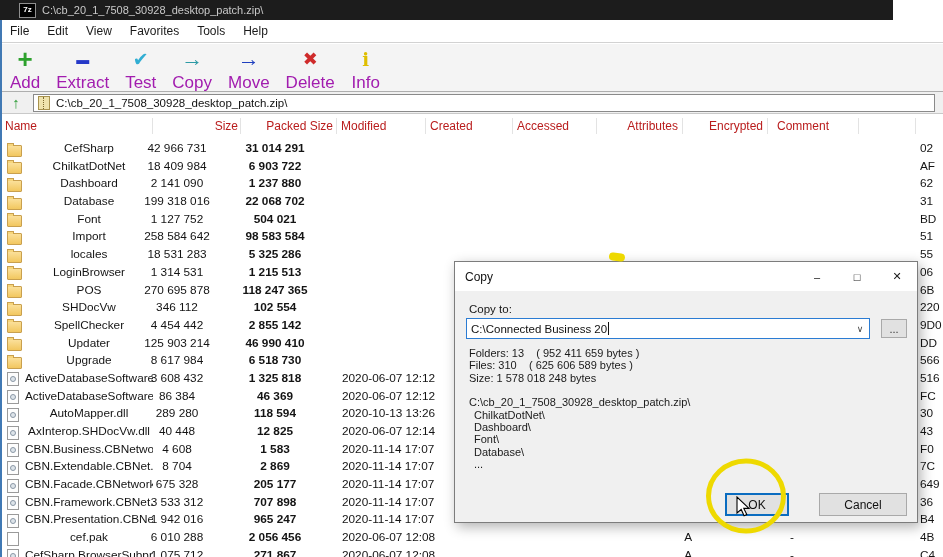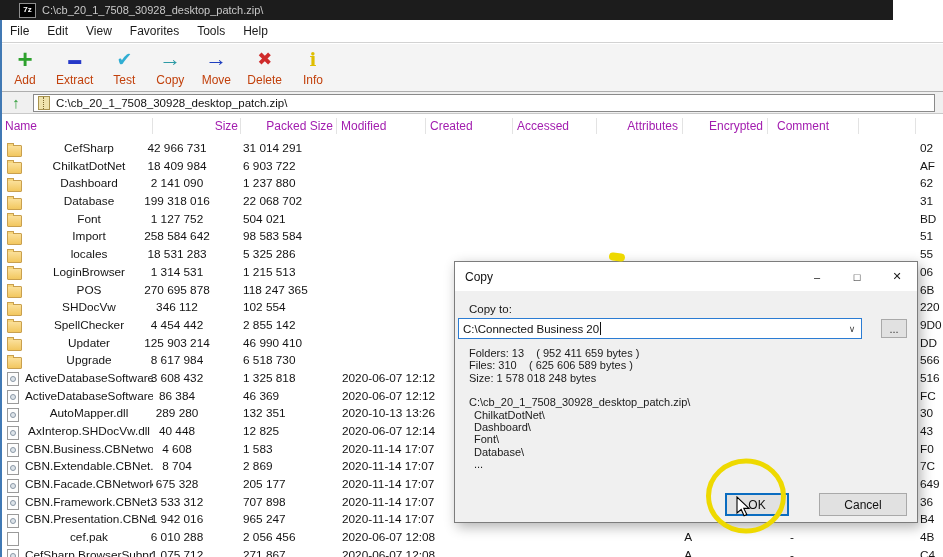--- a/index.html
+++ b/index.html
@@ -20,47 +20,47 @@
            border-bottom:1px solid #aeaeae;display:flex;align-items:flex-start;
            padding:2px 0 0 2px;box-sizing:border-box;}
   .tbtn{display:flex;flex-direction:column;align-items:center;padding:0 8px;min-width:30px;}
   .tico{height:26px;display:flex;align-items:center;justify-content:center;}
   .tico-add{font-size:26px;font-weight:900;line-height:22px;}
   .tico-extract{font-size:13px;}
   .tico-test{font-size:19px;font-weight:bold;}
   .tico-copy,.tico-move{font-size:22px;font-weight:bold;}
   .tico-delete{font-size:18px;font-weight:bold;}
   .tico-info{font-family:"DejaVu Serif",serif;font-size:18px;font-weight:bold;}
-  .tlabel{font-size:12px;color:#c2410c;margin-top:1px;}
+  .tlabel{font-size:17px;color:#a21caf;margin-top:1px;}
   
   .addressbar{position:absolute;left:0;top:92px;width:943px;height:22px;background:#f0f0f0;
               border-bottom:1px solid #c9c9c9;display:flex;align-items:center;gap:6px;
               padding-left:5px;box-sizing:border-box;}
   .up-btn{width:22px;height:18px;display:flex;align-items:center;justify-content:center;
           font-size:15px;font-weight:bold;flex:0 0 auto;}
   .addr-field{flex:1;height:16px;margin-right:8px;background:#fff;border:1px solid #8a8a8a;
               display:flex;align-items:center;gap:6px;padding:0 4px;}
   .zip-icon{width:10px;height:12px;background:#efe3ad;border:1px solid #a8924e;position:relative;flex:0 0 auto;}
   .zip-icon::after{content:"";position:absolute;left:4px;top:0;bottom:0;border-left:1px dotted #7e6a2e;}
   .addr-text{font-size:11.5px;color:#111;white-space:nowrap;}
   
   .listheader{position:absolute;left:0;top:114px;width:943px;height:25px;background:#fff;}
-  .hcell{position:absolute;top:5px;font-size:12px;color:#a21caf;white-space:nowrap;}
+  .hcell{position:absolute;top:5px;font-size:12px;color:#b91c1c;white-space:nowrap;}
   .h0{left:5px}.h1{left:150px;width:88px;text-align:right}.h2{left:245px;width:88px;text-align:right}
   .h3{left:341px}.h4{left:430px}.h5{left:517px}
   .h6{left:600px;width:78px;text-align:right}.h7{left:685px;width:78px;text-align:right}.h8{left:777px}
   .hsep{position:absolute;top:4px;height:16px;width:1px;background:#e3e3e3;}
   
   .listbody{position:absolute;left:0;top:139px;width:943px;height:418px;background:#fff;overflow:hidden;}
   .row{position:relative;height:17.7px;font-size:11.8px;color:#141414;}
   .row span{position:absolute;top:2px;white-space:nowrap;}
   .c-icon{left:7px;top:2.5px !important;}
   .c-name{left:25px;width:128px;overflow:hidden;text-align:center;}
   .c-size{left:132px;width:90px;text-align:center;}
-  .c-packed{left:243px;width:90px;text-align:left;}
+  .c-packed{left:230px;width:90px;text-align:center;font-weight:bold;}
   .c-mod{left:342px;}
   .c-attr{left:640px;width:52px;text-align:right;}
   .c-enc{left:742px;width:52px;text-align:right;}
   .c-crc{left:920px;width:23px;overflow:hidden;}
   .icon-folder{display:block;width:13px;height:10px;margin-top:3px;
                background:linear-gradient(#fbe09a,#f2c75f);border:1px solid #c9a04e;border-radius:1px;position:relative;}
   .icon-folder::before{content:"";position:absolute;left:-1px;top:-3px;width:5px;height:2px;
                background:#f7d67c;border:1px solid #c9a04e;border-bottom:none;}
   .icon-dll{display:block;width:10px;height:12px;margin-top:1px;background:#fdfdfd;border:1px solid #9a9a9a;position:relative;}
   .icon-dll::after{content:"";position:absolute;left:2px;top:3px;width:4px;height:4px;
@@ -71,21 +71,21 @@
   
   .dialog{position:absolute;left:454px;top:261px;width:464px;height:262px;background:#f0f0f0;
           border:1px solid #7c7c7c;box-sizing:border-box;z-index:100;
           box-shadow:3px 4px 12px rgba(0,0,0,.3);}
   .dlg-titlebar{position:relative;height:29px;background:#fff;display:flex;align-items:center;
                 padding-left:10px;font-size:12px;color:#111;}
   .dlg-sys{position:absolute;right:0;top:0;height:29px;display:flex;}
   .dlg-sysbtn{width:40px;height:29px;display:flex;align-items:center;justify-content:center;
               color:#1a1a1a;font-size:11px;}
   .dlg-label{position:absolute;left:14px;top:41px;font-size:11.5px;color:#161616;}
-  .dlg-combo{position:absolute;left:3px;top:56px;width:404px;height:21px;background:#fff;
+  .dlg-combo{position:absolute;left:11px;top:56px;width:404px;height:21px;background:#fff;
              border:1px solid #2b7cd3;box-sizing:border-box;display:flex;align-items:center;padding-left:4px;}
   .combo-text{font-size:11.5px;color:#111;white-space:nowrap;}
   .caret{width:1px;height:13px;background:#111;margin-left:1px;}
   .chev{margin-left:auto;width:18px;text-align:center;font-size:9px;color:#3c3c3c;}
   .dlg-browse{position:absolute;left:426px;top:57px;width:26px;height:19px;background:#e1e1e1;
               border:1px solid #a9a9a9;font-size:11px;color:#333;display:flex;align-items:center;
               justify-content:center;box-sizing:border-box;}
   .dlg-info{position:absolute;left:14px;top:85px;font-size:11px;color:#1a1a1a;}
   .dlg-info div{height:12.4px;line-height:12.4px;white-space:pre;}
   .dlg-info .ind{padding-left:5px;}
@@ -319,21 +319,21 @@
         <span class="c-packed">46 369</span>
         <span class="c-mod">2020-06-07 12:12</span>
         <span class="c-crc">FC</span>
       </div>
       <div class="row">
         <span class="c-icon">
           <i class="icon-dll"></i>
         </span>
         <span class="c-name">AutoMapper.dll</span>
         <span class="c-size">289 280</span>
-        <span class="c-packed">132 351</span>
+        <span class="c-packed">118 594</span>
         <span class="c-mod">2020-10-13 13:26</span>
         <span class="c-crc">30</span>
       </div>
       <div class="row">
         <span class="c-icon">
           <i class="icon-dll"></i>
         </span>
         <span class="c-name">AxInterop.SHDocVw.dll</span>
         <span class="c-size">40 448</span>
         <span class="c-packed">12 825</span>

